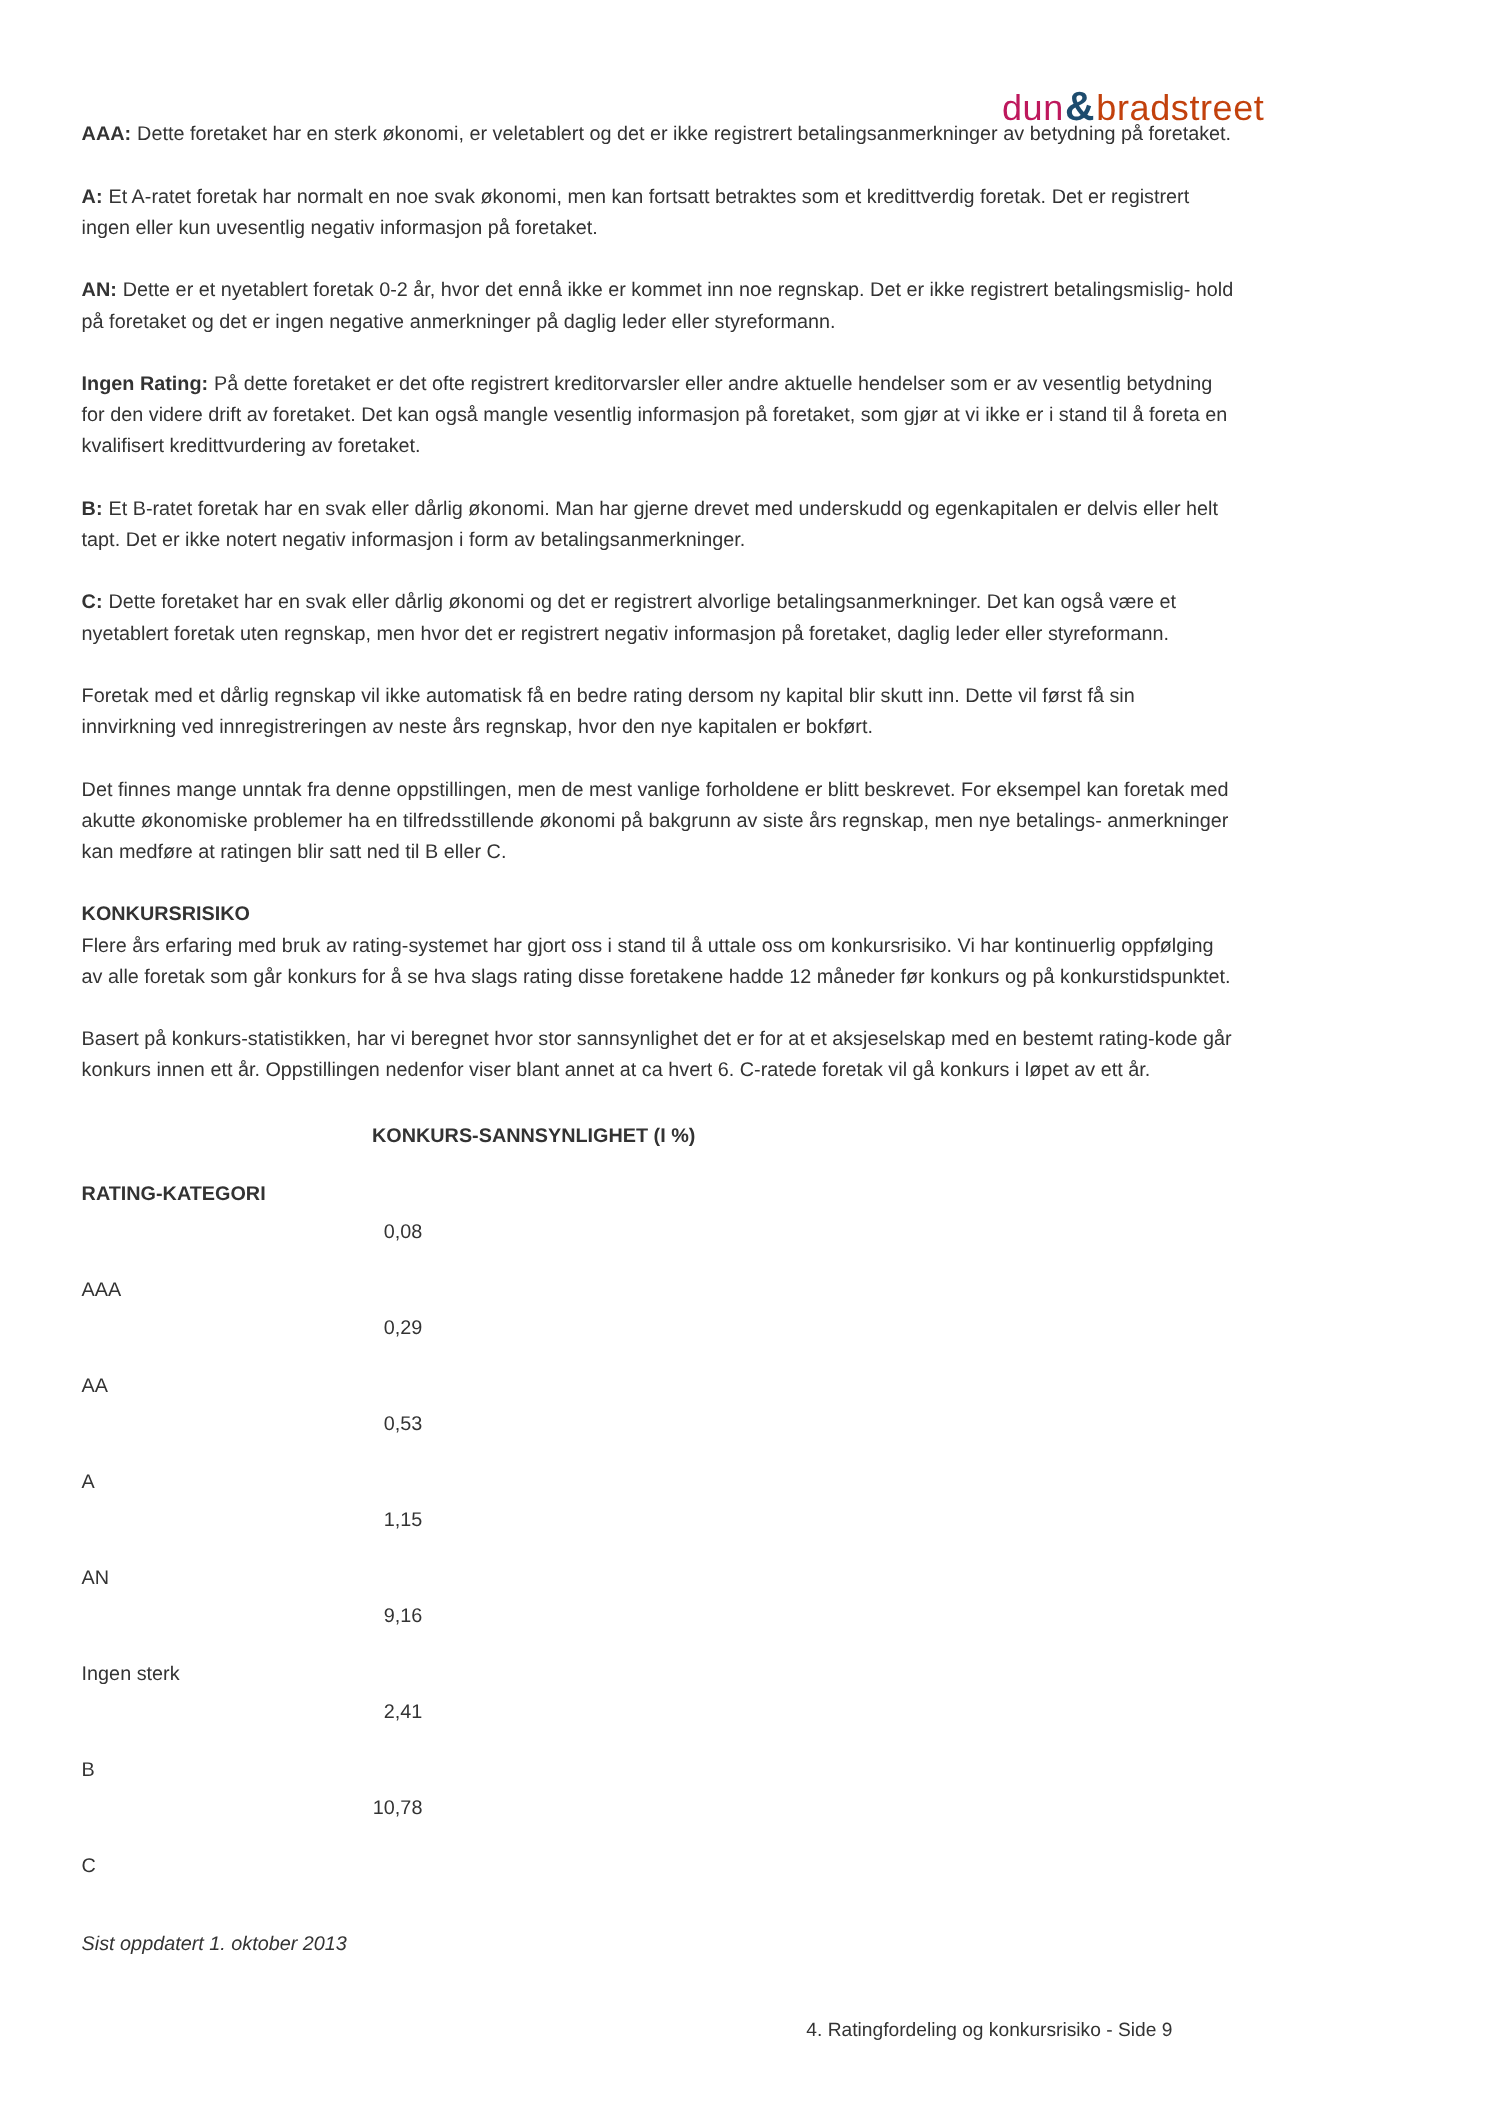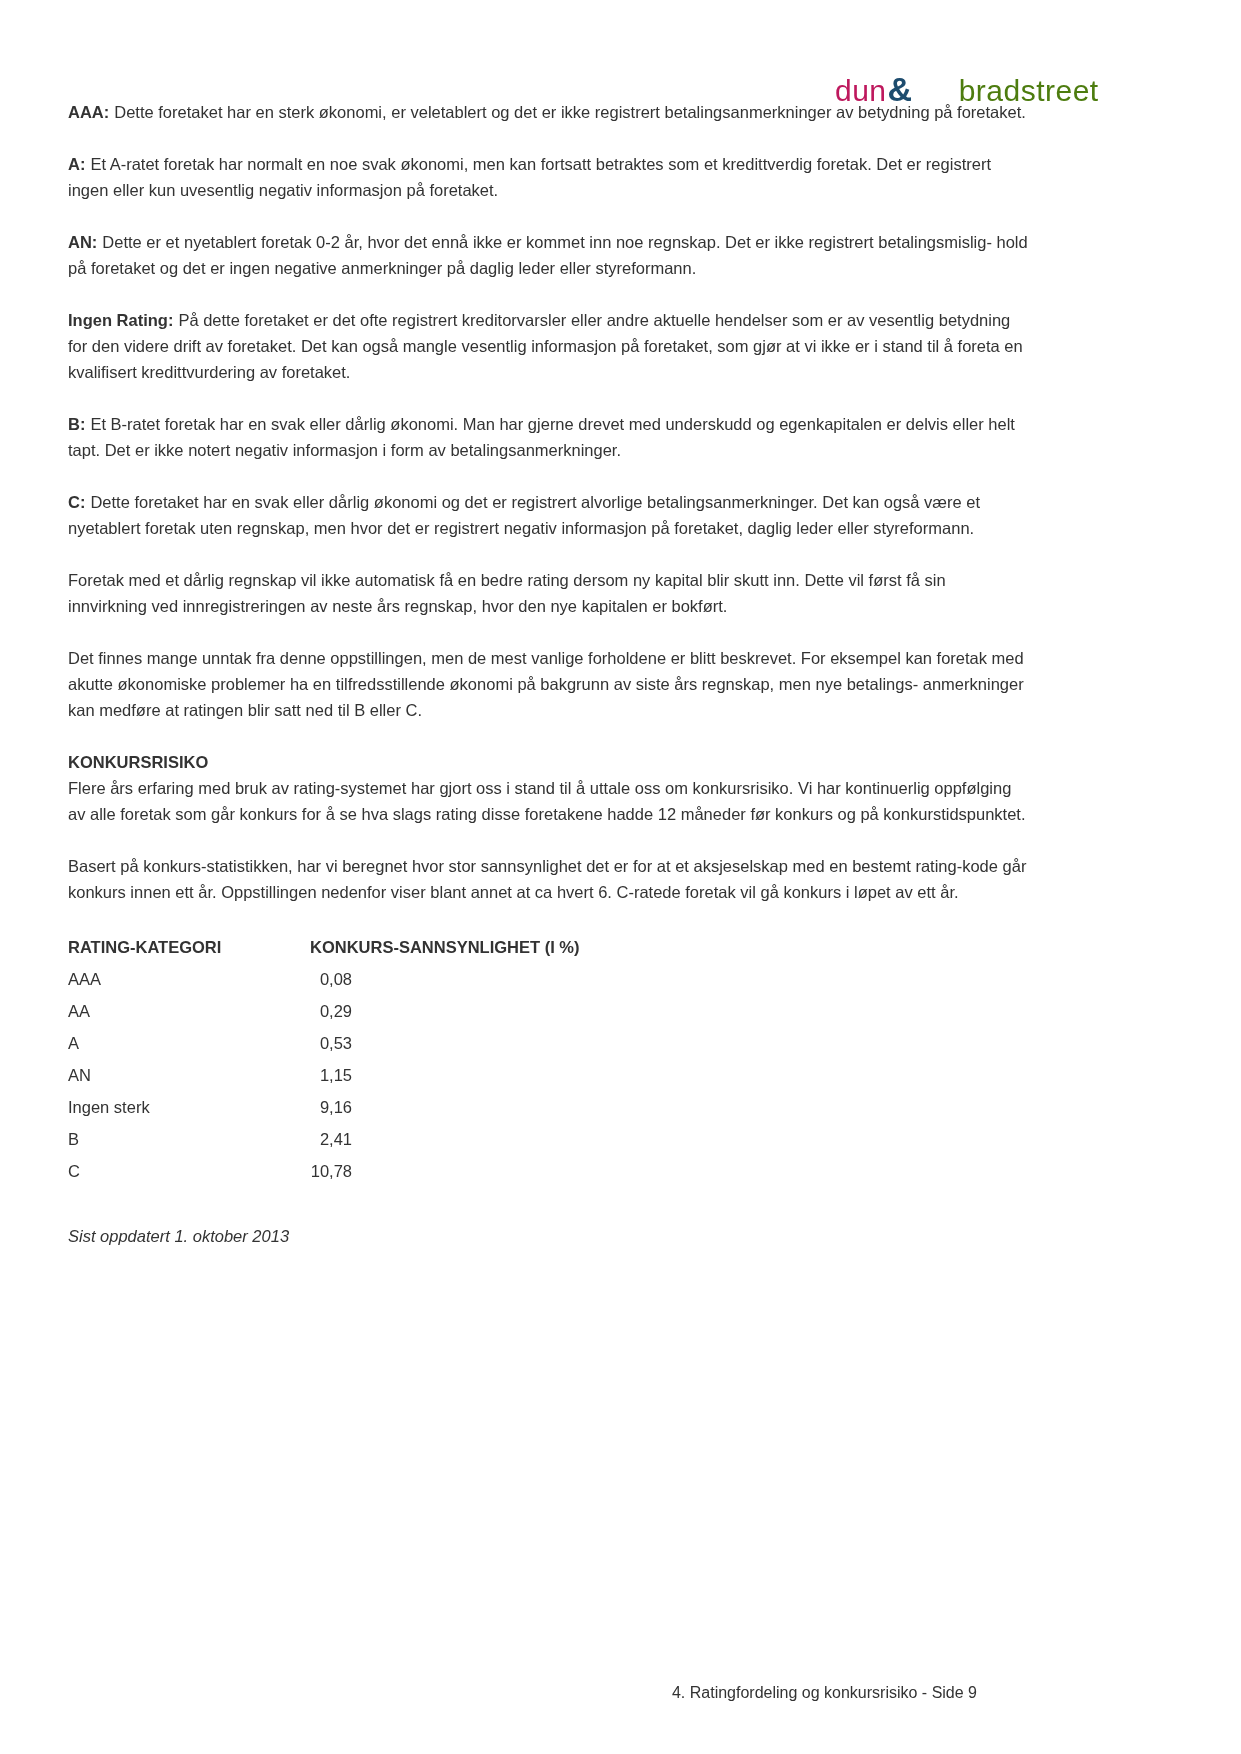--- a/index.html
+++ b/index.html
@@ -16,37 +16,37 @@
     position: absolute;
     left: 835px;
     top: 70px;
     font-size: 30px;
     letter-spacing: 0.5px;
     white-space: nowrap;
     font-weight: 400;
   }
   .logo .dun { color: #be185d; }
   .logo .amp { color: #1d4c6e; font-size: 34px; font-weight: 700; padding: 0 1px; }
-  .logo .brad { color: #4d7c0f; margin-left: 45px; }
+  .logo .brad { color: #c2410c; }
   .content {
     position: absolute;
     left: 68px;
     top: 15px;
     width: 960px;
     padding-top: 84px;
     font-size: 16.5px;
     line-height: 26px;
   }
   .content p { margin: 0 0 26px 0; }
   .plabel { font-weight: bold; margin-right: 5px; }
   .sec-heading { font-weight: bold; margin: 0; }
   .sec-heading + p { margin-top: 0; }
   .rating-table { margin-top: 22px; }
   .trow { line-height: 32px; white-space: nowrap; }
-  .tcat { display: inline-block; width: 242px; vertical-align: top; }
+  .tcat { display: inline-block; width: 242px; vertical-align: top; margin-top: 48px; }
   .thead .tcat, .thead .tprob { font-weight: bold; }
   .tval { display: inline-block; width: 42px; text-align: right; }
   .last-updated { font-style: italic; margin-top: 36px !important; }
   .footer {
     position: absolute;
     top: 1684px;
     right: 264px;
     font-size: 16px;
     white-space: nowrap;
   }

